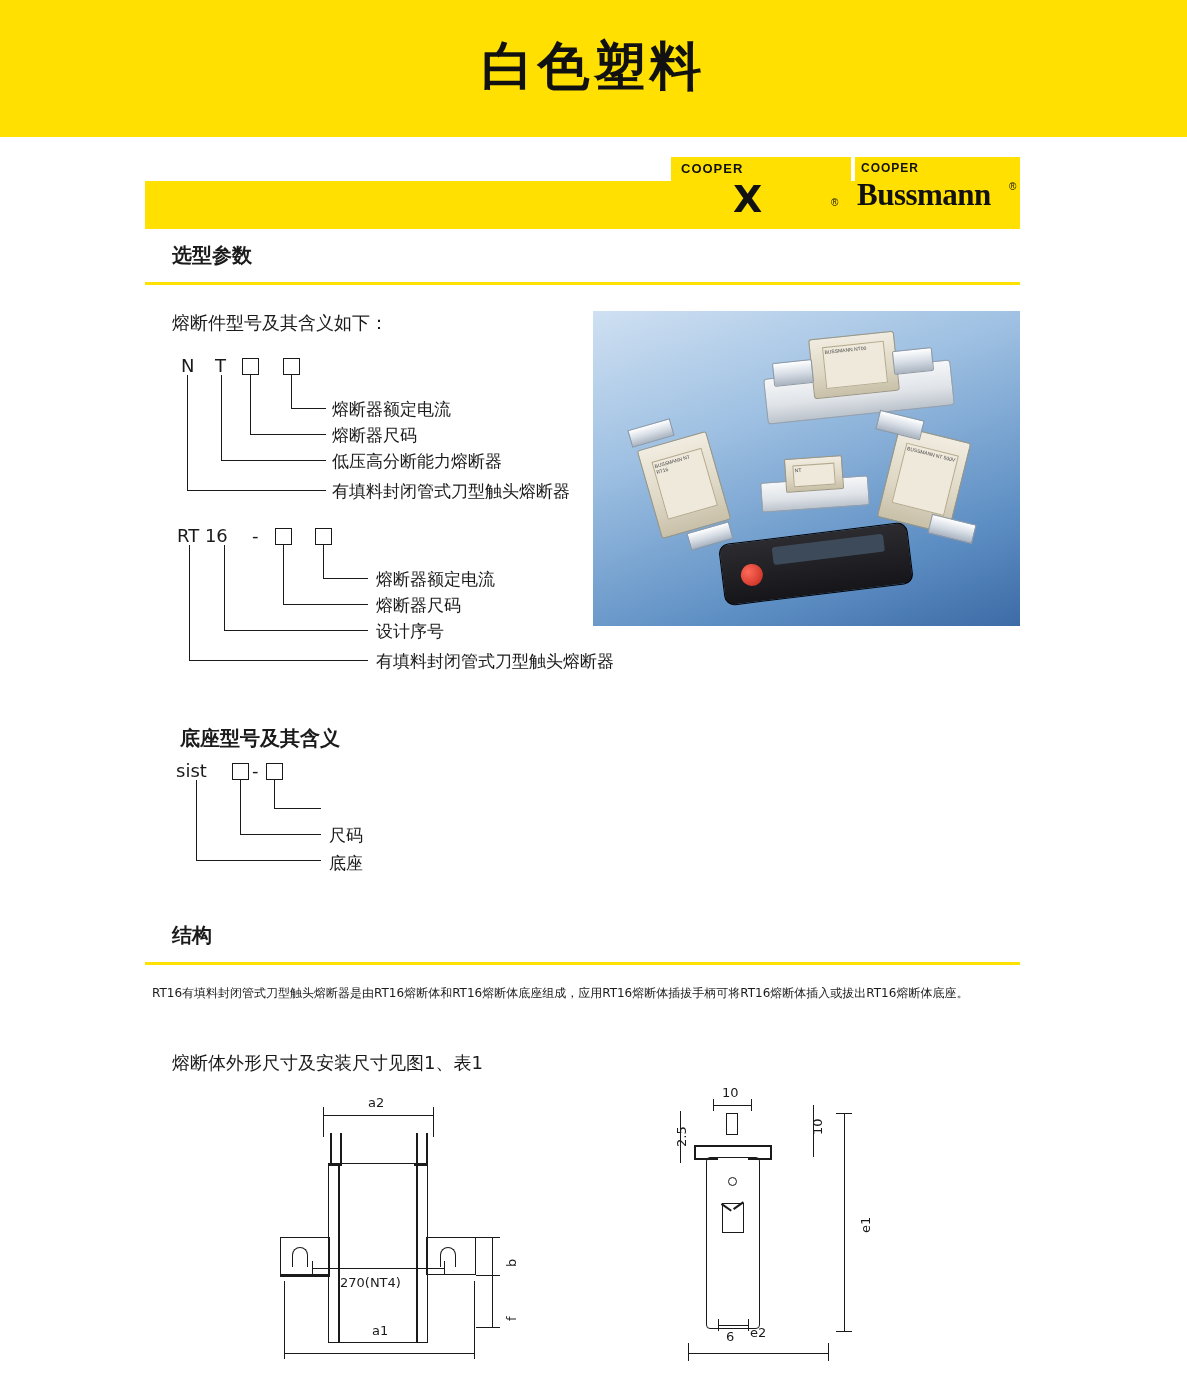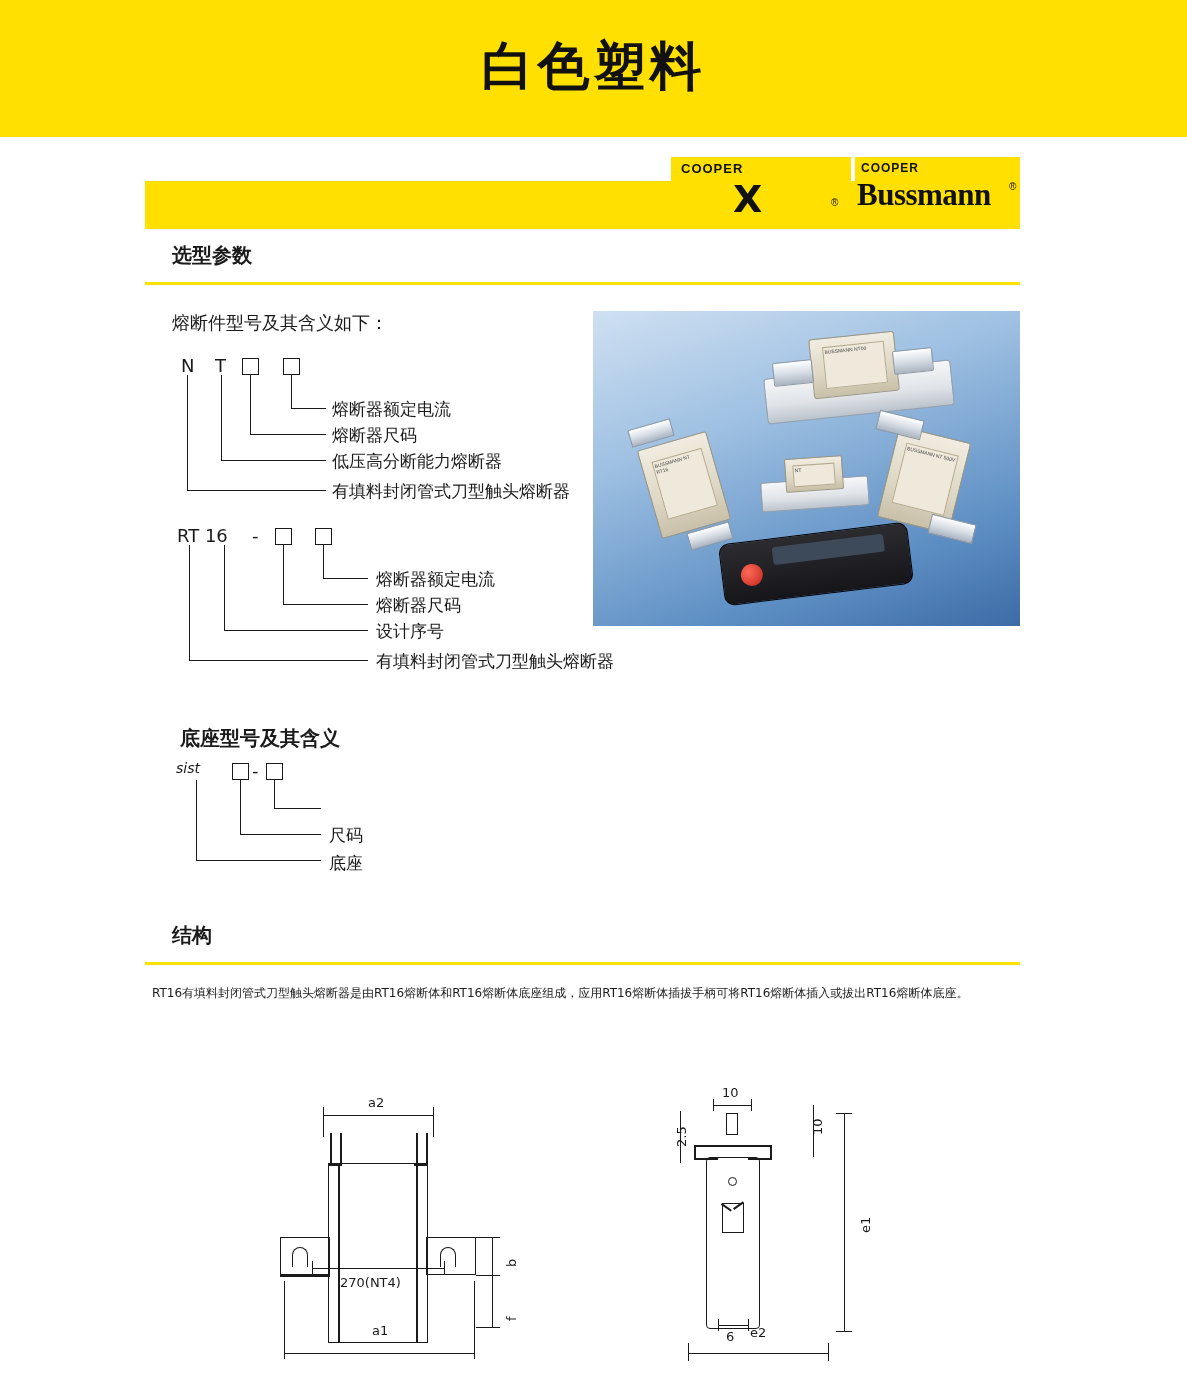--- a/index.html
+++ b/index.html
@@ -273,21 +273,21 @@
   <div class="vline" style="left:189px; top:545px; height:115px;"></div>
   <div class="hline" style="left:189px; top:660px; width:179px;"></div>
 
   <div class="txt" style="left:376px; top:568px;">熔断器额定电流</div>
   <div class="txt" style="left:376px; top:594px;">熔断器尺码</div>
   <div class="txt" style="left:376px; top:620px;">设计序号</div>
   <div class="txt" style="left:376px; top:650px;">有填料封闭管式刀型触头熔断器</div>
 
   <div class="txt" style="left:172px; top:725px; font-size:20px; font-weight:bold;margin-left:8px;">底座型号及其含义</div>
 
-  <div class="txt" style="left:176px; top:760px; font-size:14px;font-style:italic;">sist</div>
+  <div class="txt" style="left:176px; top:760px; font-size:18px;">sist</div>
   <div class="codebox" style="left:232px; top:763px;"></div>
   <div class="txt" style="left:252px; top:760px; font-size:18px;">-</div>
   <div class="codebox" style="left:266px; top:763px;"></div>
 
   <div class="vline" style="left:274px; top:780px; height:28px;"></div>
   <div class="hline" style="left:274px; top:808px; width:47px;"></div>
   <div class="vline" style="left:240px; top:780px; height:54px;"></div>
   <div class="hline" style="left:240px; top:834px; width:81px;"></div>
   <div class="vline" style="left:196px; top:780px; height:80px;"></div>
   <div class="hline" style="left:196px; top:860px; width:125px;"></div>
@@ -330,20 +330,21 @@
       <div class="ph handle-red" style="left:18px; top:22px; width:22px; height:22px;"></div>
       <div class="ph" style="left:52px; top:8px; width:112px; height:18px; background:#3d4a5a; border-radius:3px;"></div>
     </div>
   </div>
 
   <div class="section-head" style="left:172px; top:922px;">结构</div>
   <div class="section-rule" style="left:145px; top:962px; width:875px;"></div>
 
   <div class="body-para" style="left:152px; top:978px; width:872px;">RT16有填料封闭管式刀型触头熔断器是由RT16熔断体和RT16熔断体底座组成，应用RT16熔断体插拔手柄可将RT16熔断体插入或拔出RT16熔断体底座。</div>
 
+  <div class="txt" style="left:172px; top:1051px; font-size:18px;">熔断体外形尺寸及安装尺寸见图1、表1</div>
 
   <div class="dwg" style="left:268px; top:1085px; width:250px; height:280px;">
 
     <div class="dl" style="left:55px; top:30px; width:110px; height:1px;"></div>
     <div class="dl" style="left:55px; top:22px; width:1px; height:16px;"></div>
     <div class="dl" style="left:165px; top:22px; width:1px; height:16px;"></div>
     <div class="dim-txt" style="left:100px; top:10px;">a2</div>
     <div class="dl" style="left:55px; top:30px; width:1px; height:22px;"></div>
     <div class="dl" style="left:165px; top:30px; width:1px; height:22px;"></div>
 

